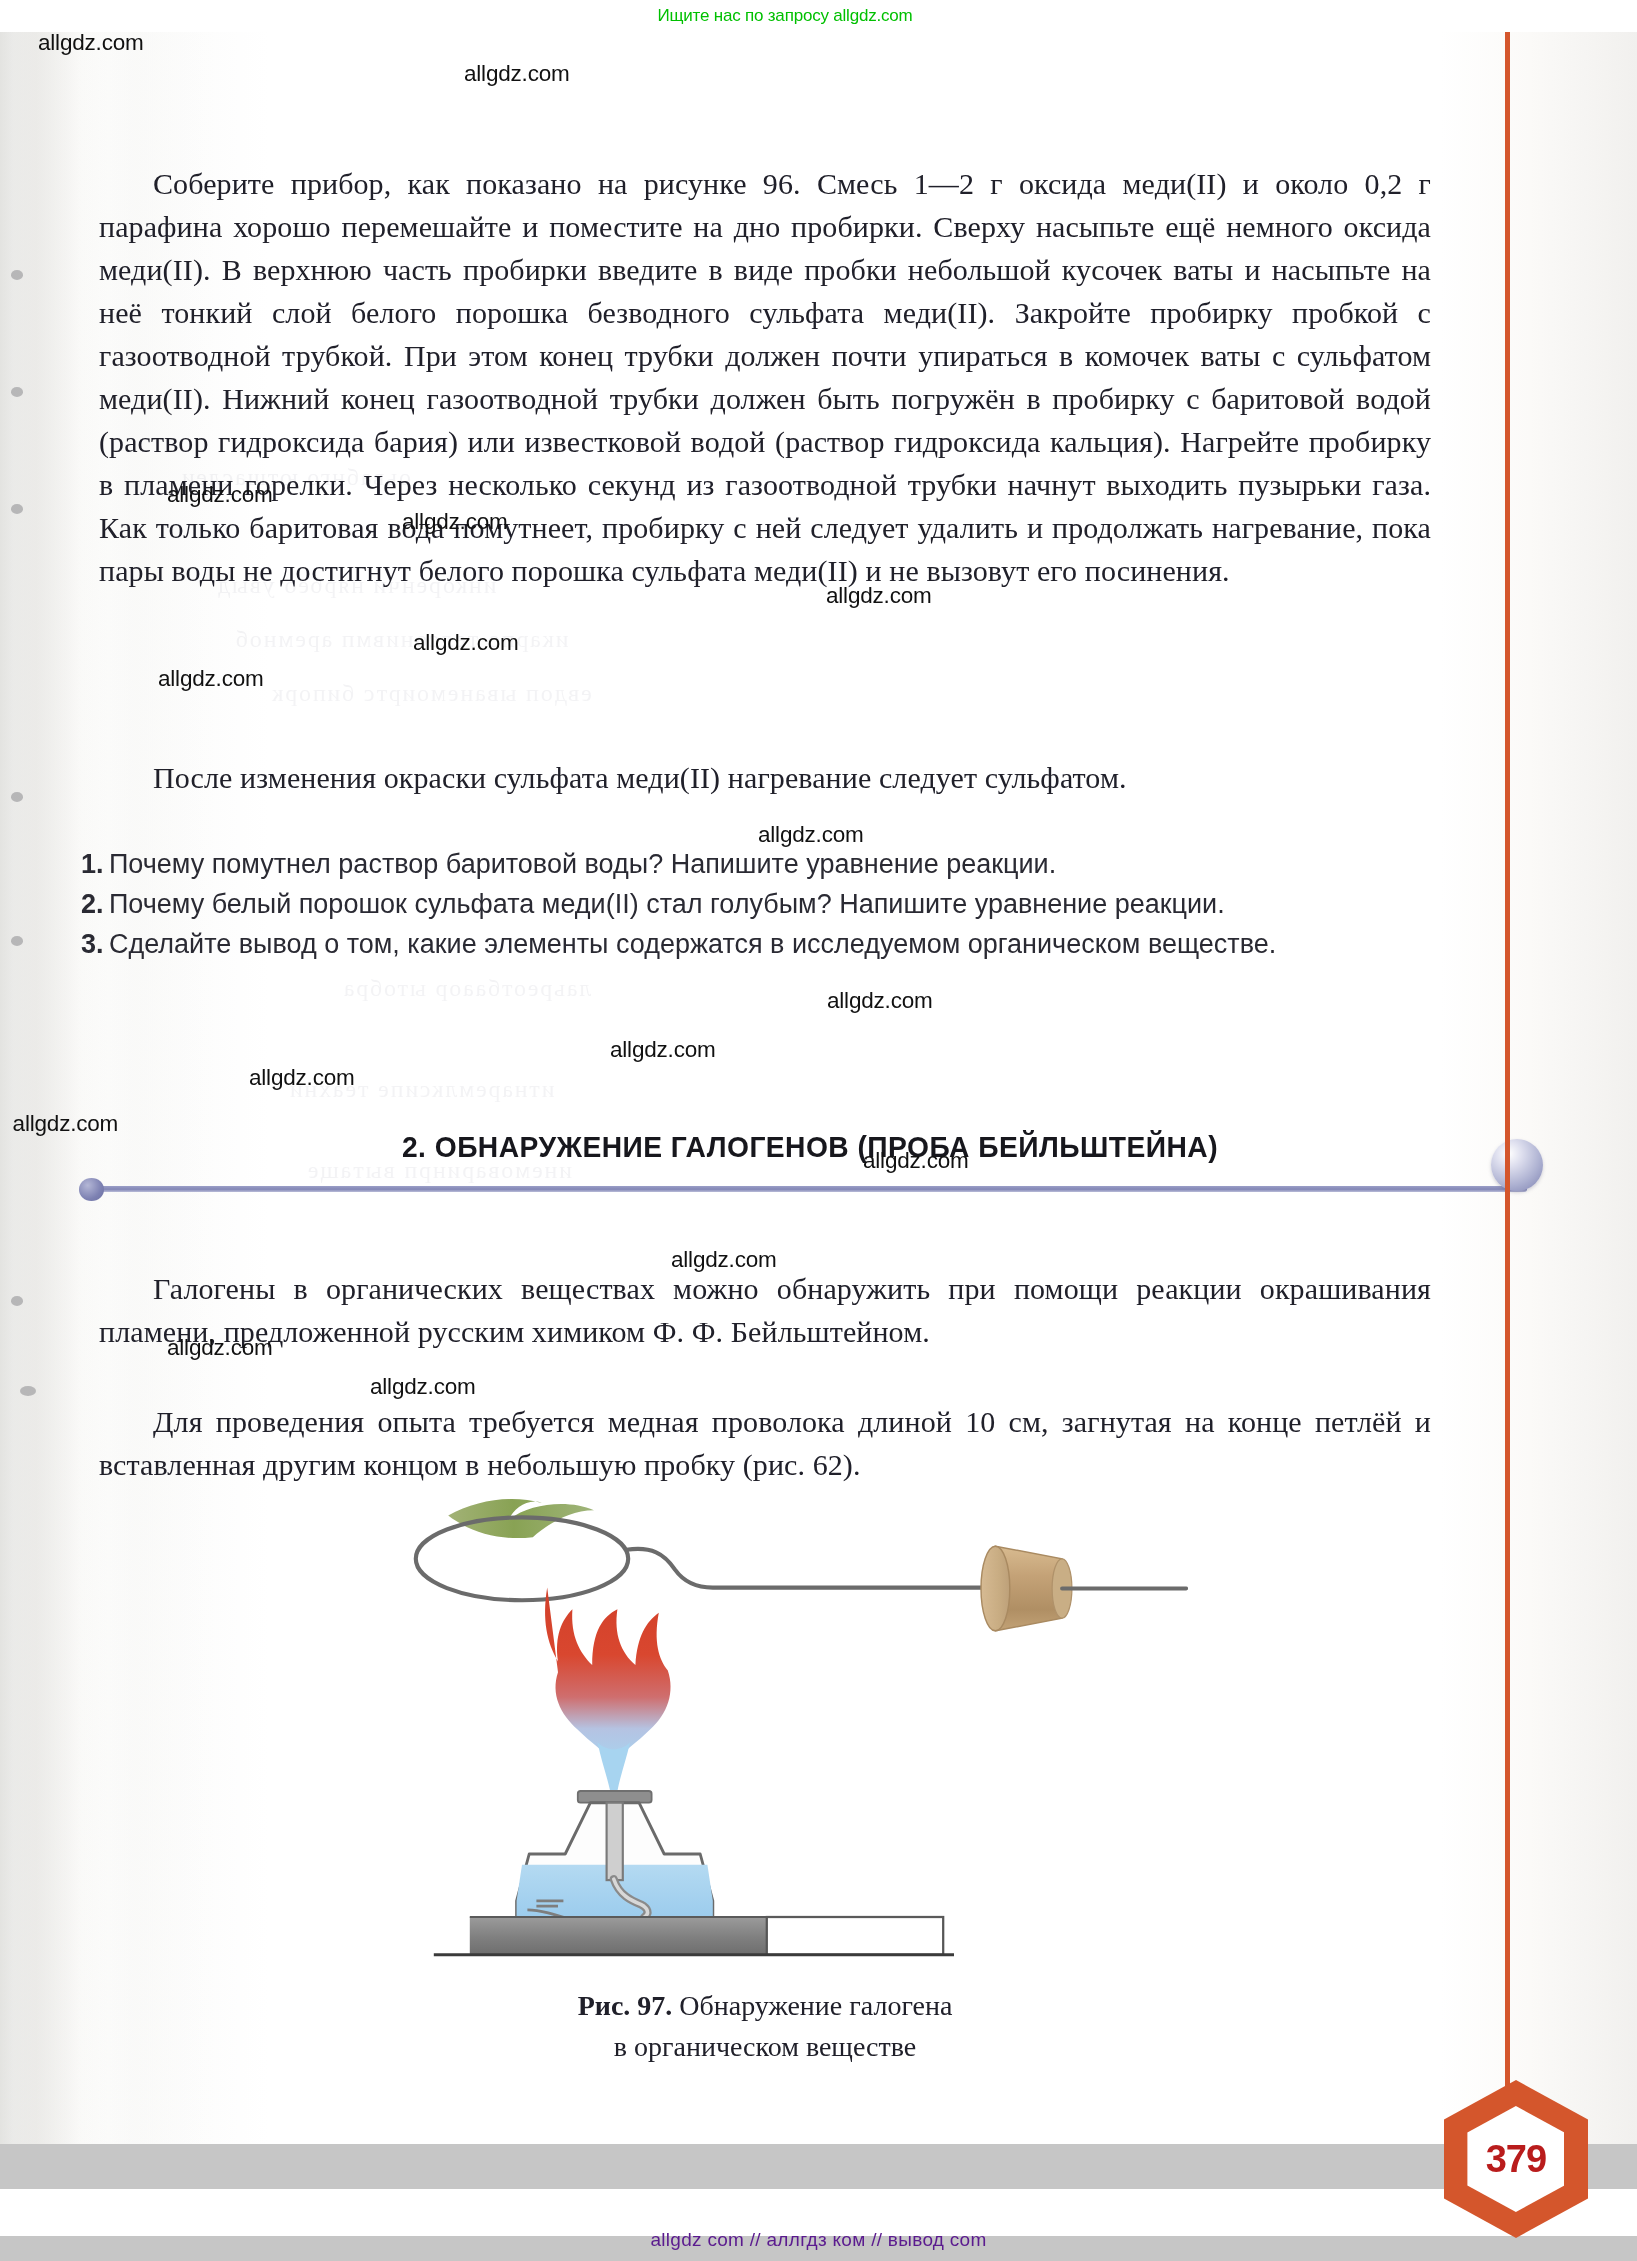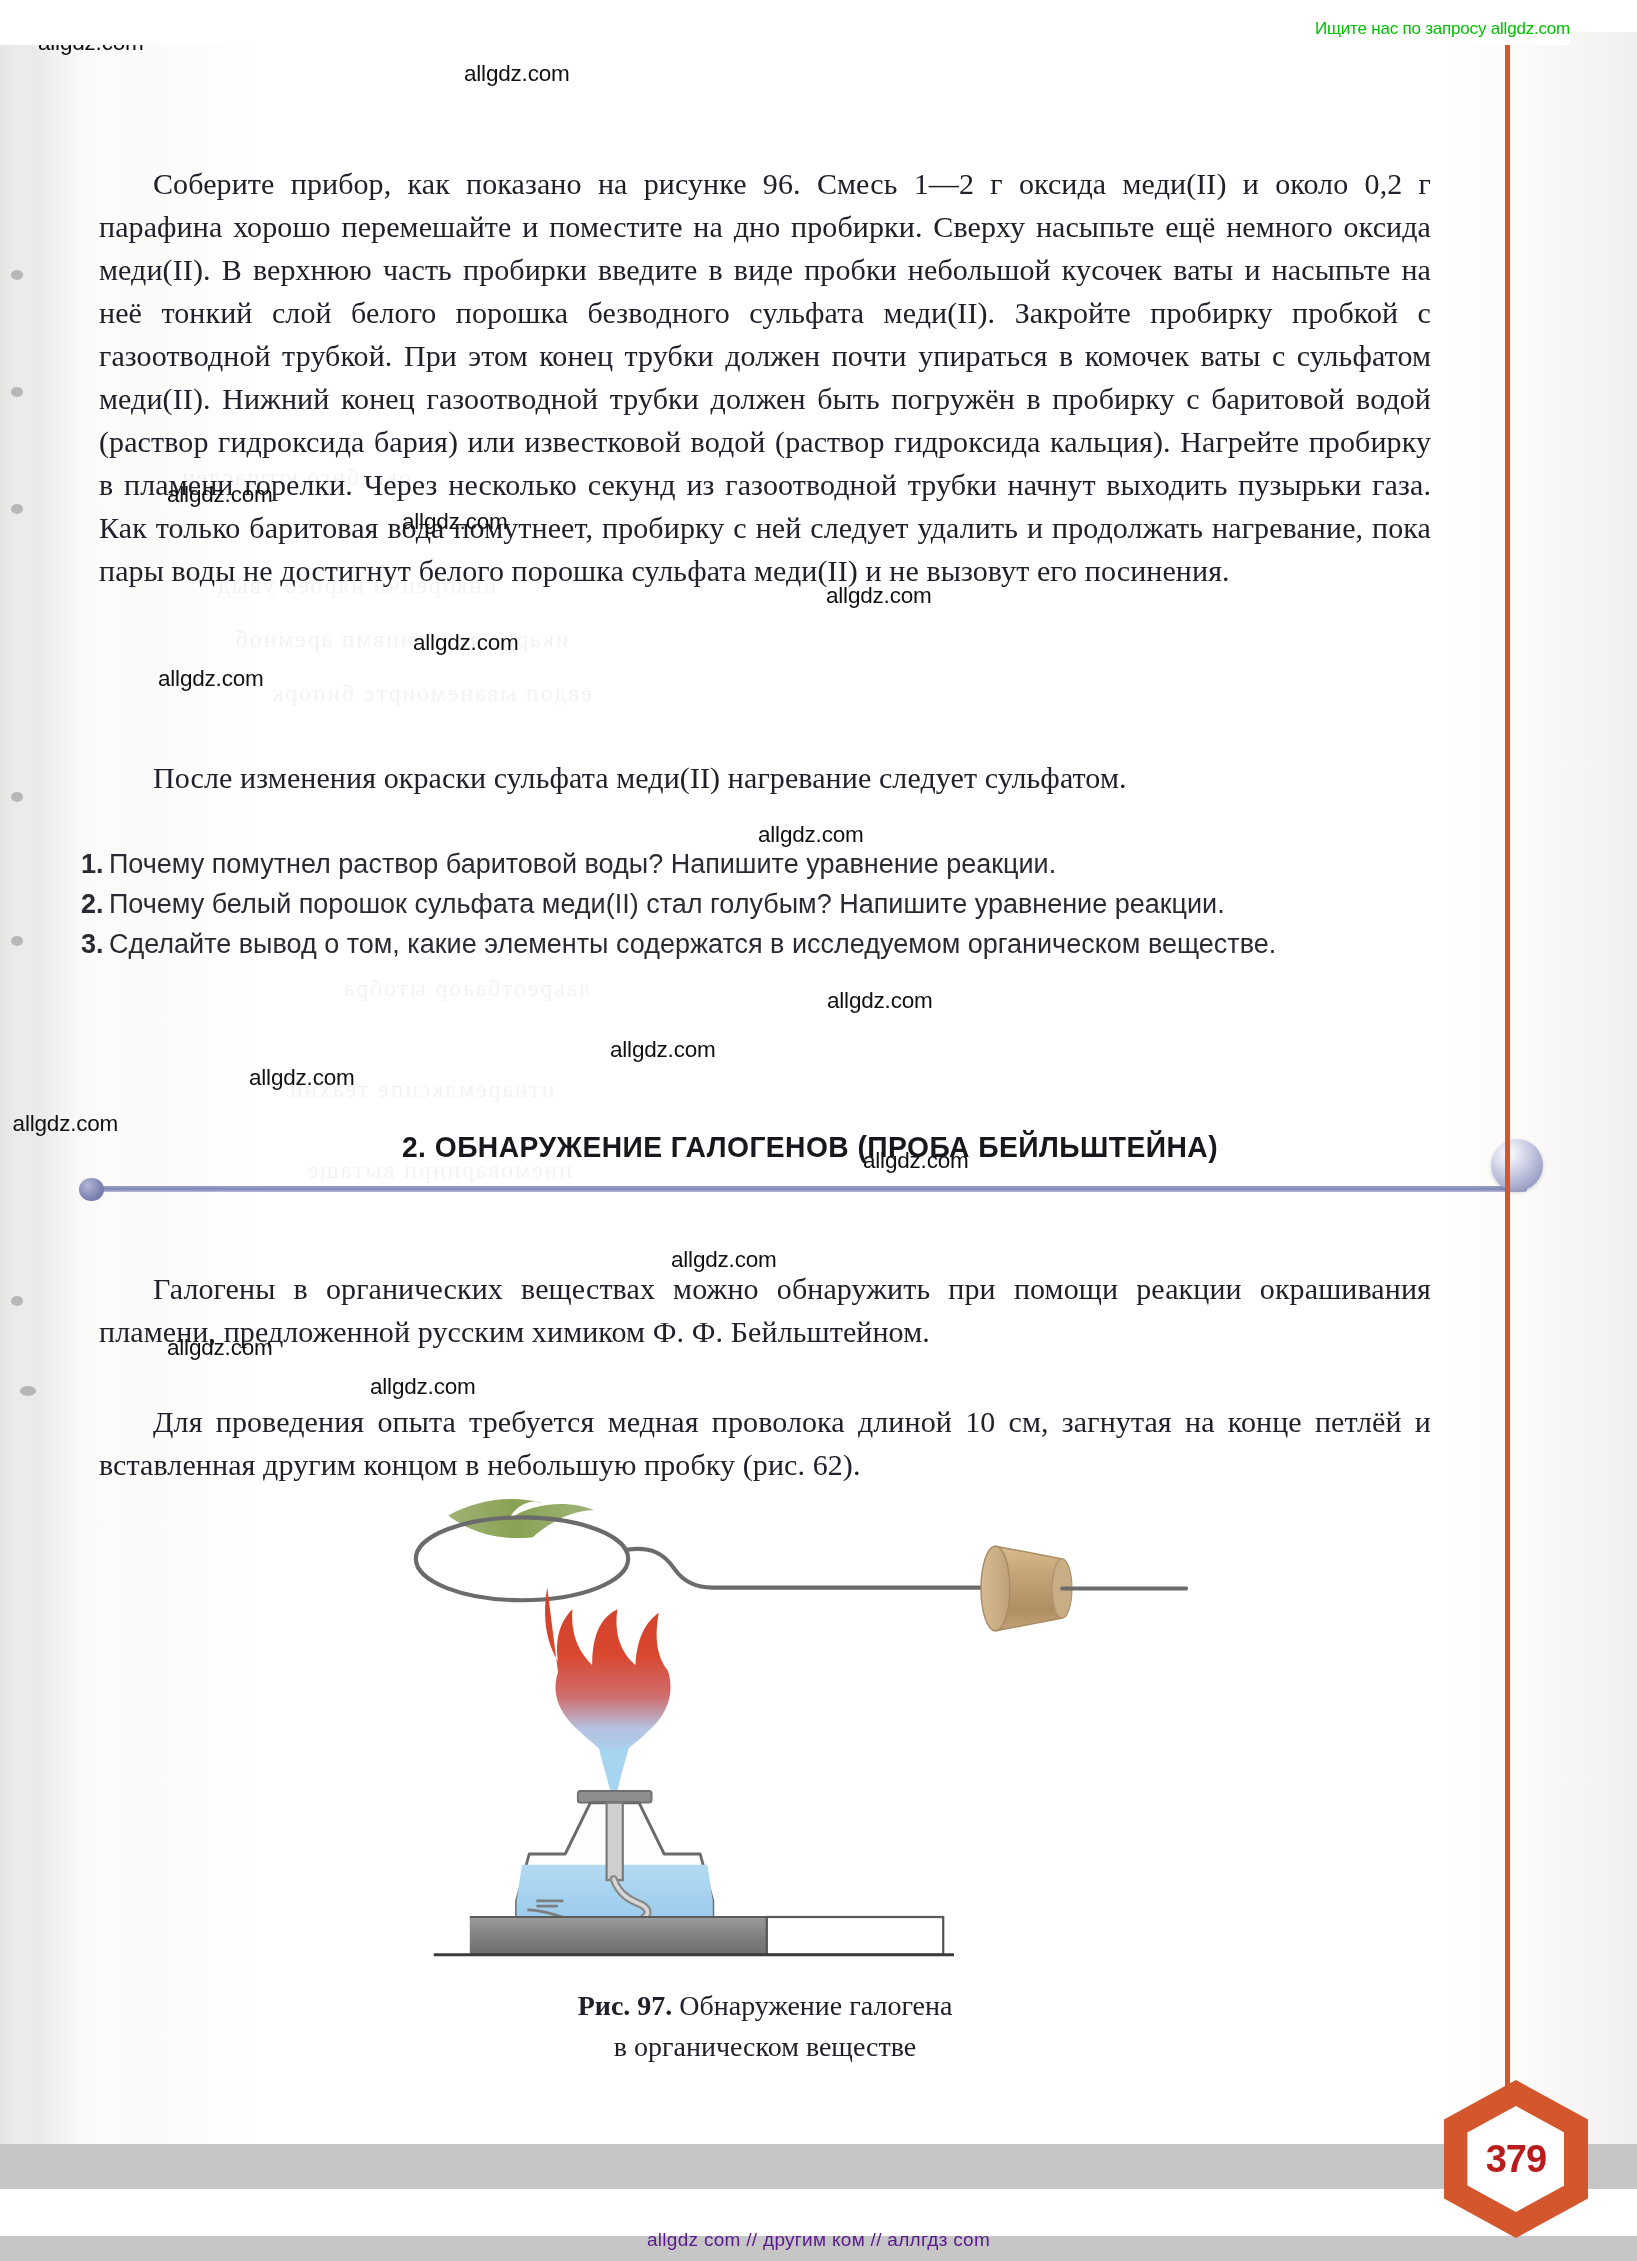--- a/index.html
+++ b/index.html
@@ -21,24 +21,23 @@
   }
 
   
   .top-banner {
     position: absolute;
     top: 0; left: 0;
     width: 1570px;
     height: 32px;
     display: flex;
     align-items: center;
-    justify-content: flex-end;
+    justify-content: center;
     background: #ffffff;
     z-index: 40;
-    margin-top: 13px;
   }
   .top-banner span {
     font-family: "Liberation Sans", sans-serif;
     font-size: 17px;
     color: #00c000;
     letter-spacing: -0.2px;
   }
 
   
   .sheet {
@@ -429,21 +428,21 @@
   </div>
 
   <div class="page-num">
     <div class="hex-outer"></div>
     <div class="hex-inner"></div>
     <div class="num-text">379</div>
   </div>
 
   <div class="footer-band"></div>
   <div class="footer-white"></div>
-  <div class="footer-text">allgdz com  //  другим ком  //  аллгдз com</div>
+  <div class="footer-text">allgdz com  //  аллгдз ком  //  вывод com</div>
 
   <div id="watermark-layer">
       <div class="wm" style="left: 38px; top: 30px;">allgdz.com</div>
       <div class="wm" style="left: 464px; top: 61px;">allgdz.com</div>
       <div class="wm" style="left: 167px; top: 482px;">allgdz.com</div>
       <div class="wm" style="left: 402px; top: 509px;">allgdz.com</div>
       <div class="wm" style="left: 826px; top: 583px;">allgdz.com</div>
       <div class="wm" style="left: 413px; top: 630px;">allgdz.com</div>
       <div class="wm" style="left: 158px; top: 666px;">allgdz.com</div>
       <div class="wm" style="left: 758px; top: 822px;">allgdz.com</div>

